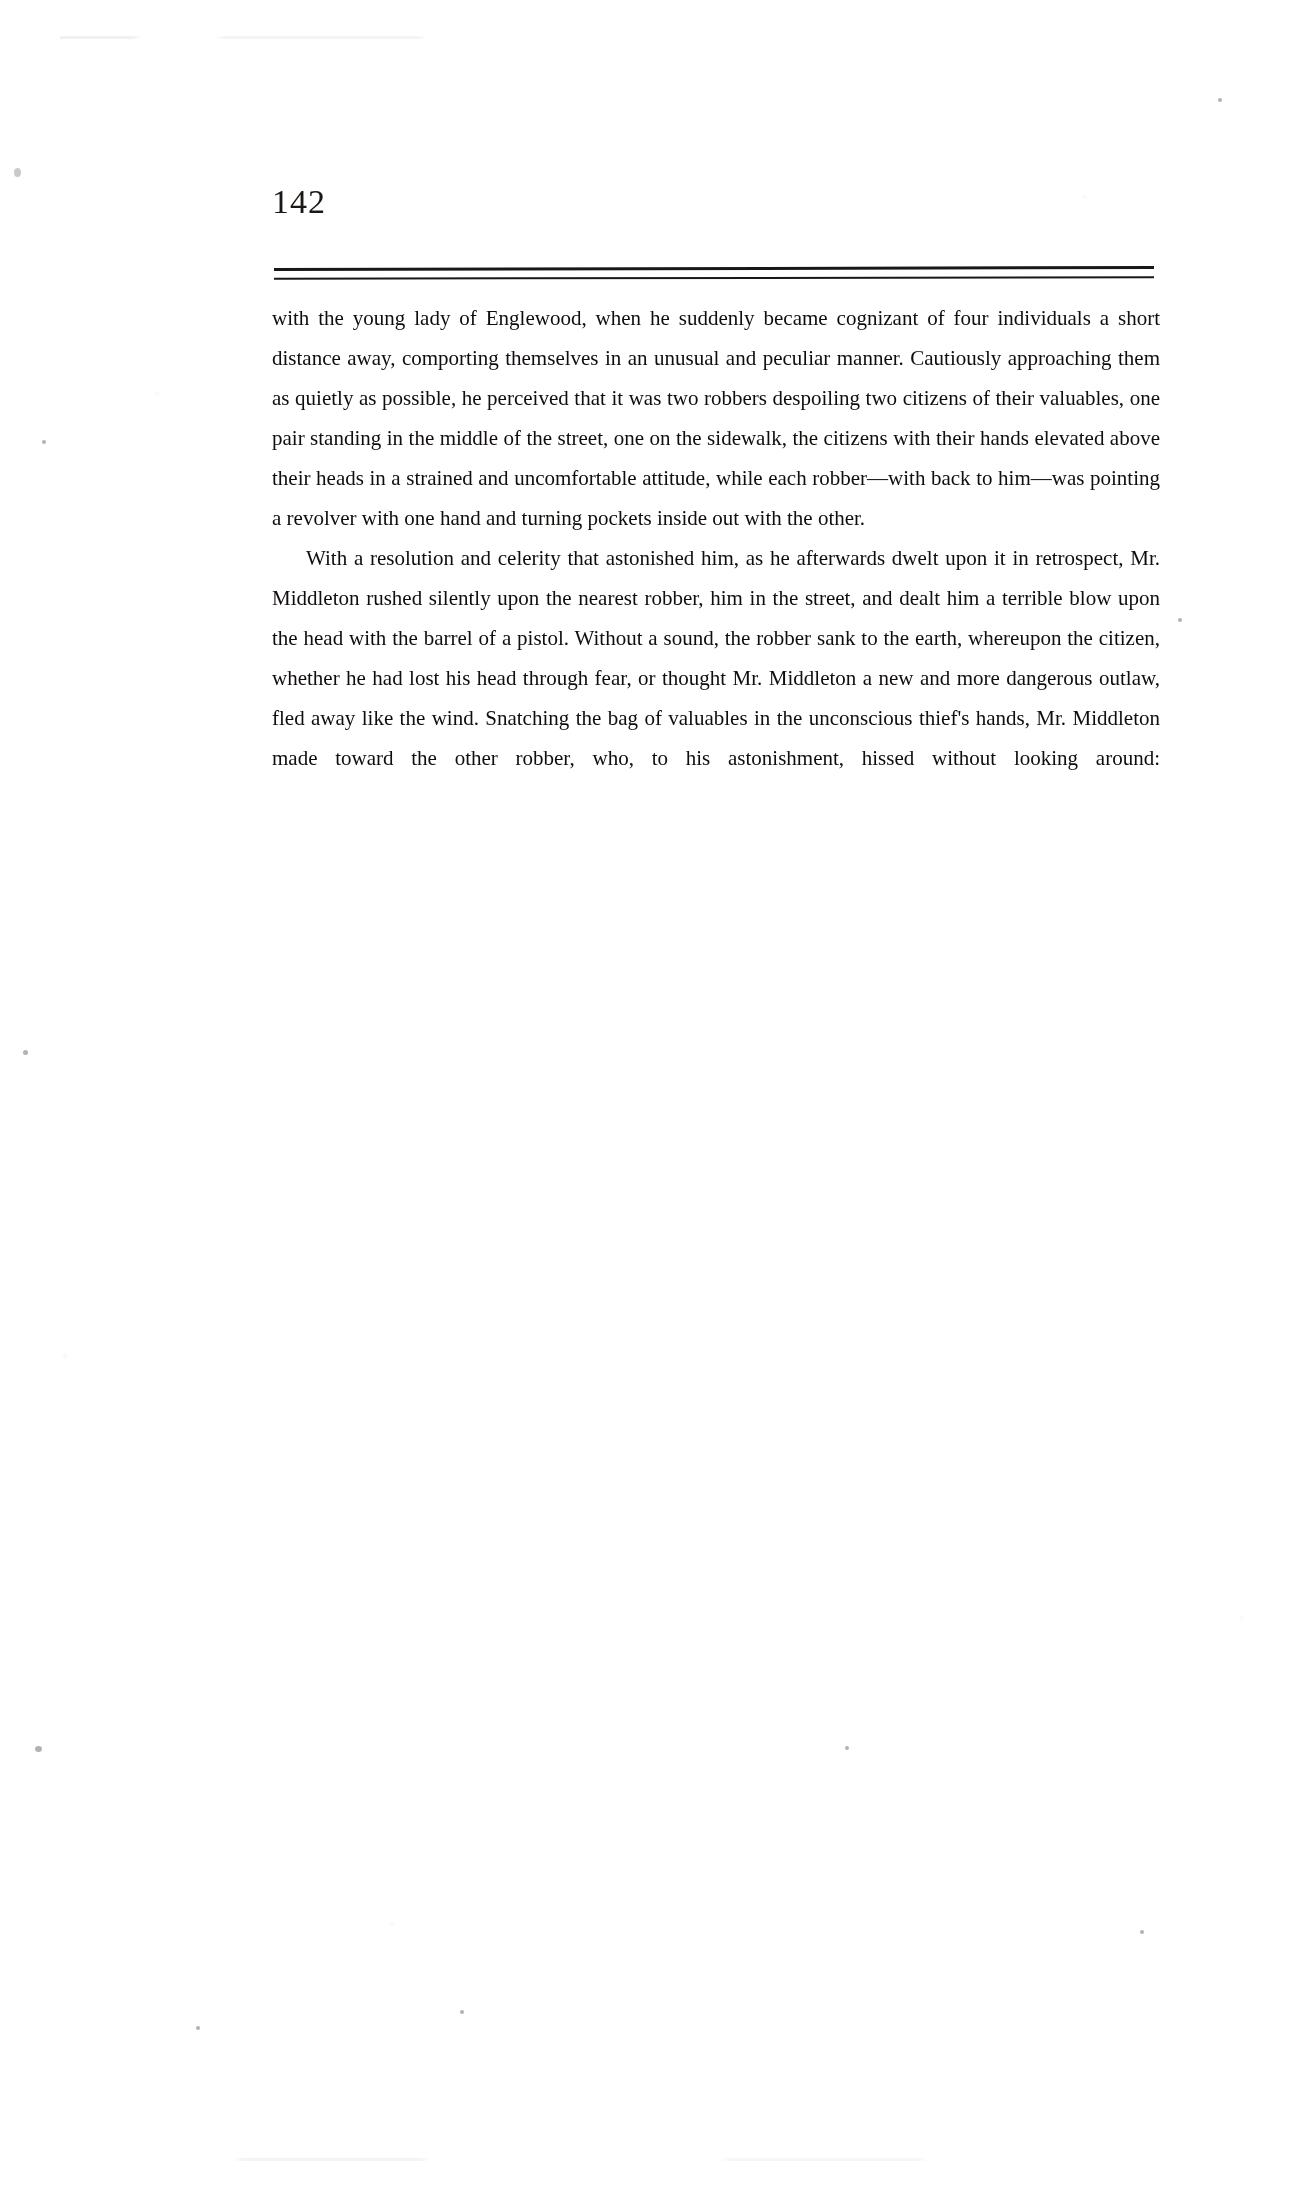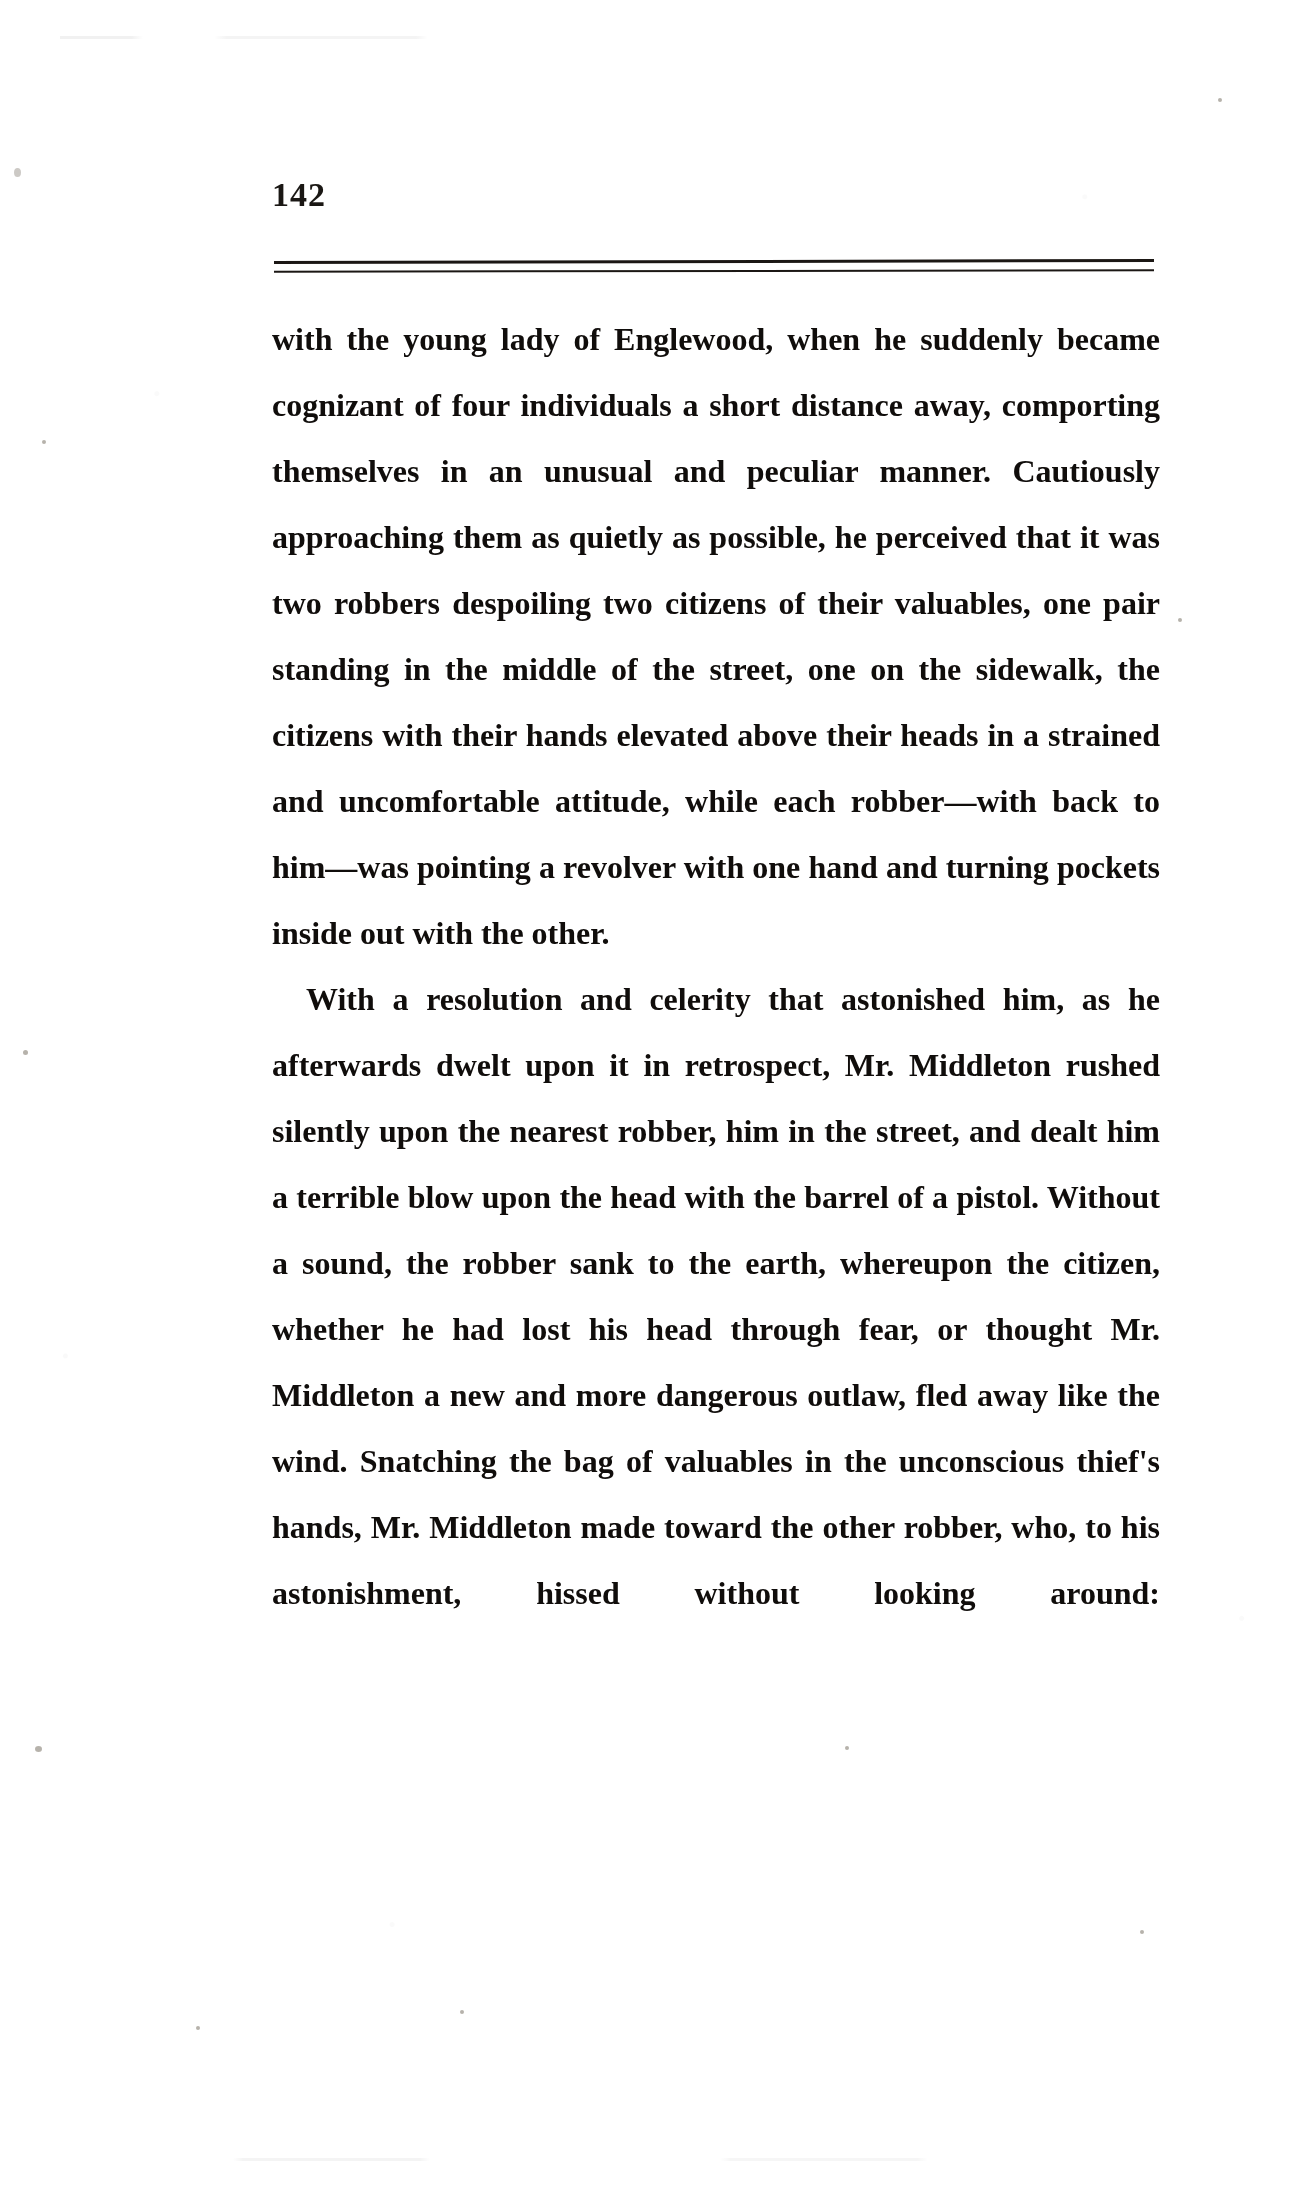--- a/index.html
+++ b/index.html
@@ -66,23 +66,22 @@
       rgba(0,0,0,0.0) 100%);
     opacity: .5;
   }
 
   .speck { position: absolute; background: #6d6558; border-radius: 50%; opacity: .5; }
 
   
   .content {
     position: absolute;
     left: 272px;
-    top: 176px;
+    top: 183px;
     width: 910px;
-    font-weight: bold;
   }
 
   .running-head {
     display: flex;
     align-items: baseline;
     height: 62px;
     white-space: nowrap;
   }
   .folio {
     font-family: "Liberation Serif", serif;
@@ -118,24 +117,24 @@
     transform: rotate(-0.12deg);
   }
   .rule-b {
     height: 2px;
     background: #1b1714;
     margin-top: 7px;
     transform: rotate(-0.1deg);
   }
 
   .body-text {
-    margin-top: 34px;
+    margin-top: 19px;
     width: 888px;
-    font-size: 32px;
-    line-height: 66px;
+    font-size: 21px;
+    line-height: 40px;
     color: #100d0b;
   }
   .para {
     margin: 0;
     text-align: justify;
     text-justify: inter-word;
   }
   .para + .para { margin-top: 0; }
   .para.indent { text-indent: 34px; }
   

